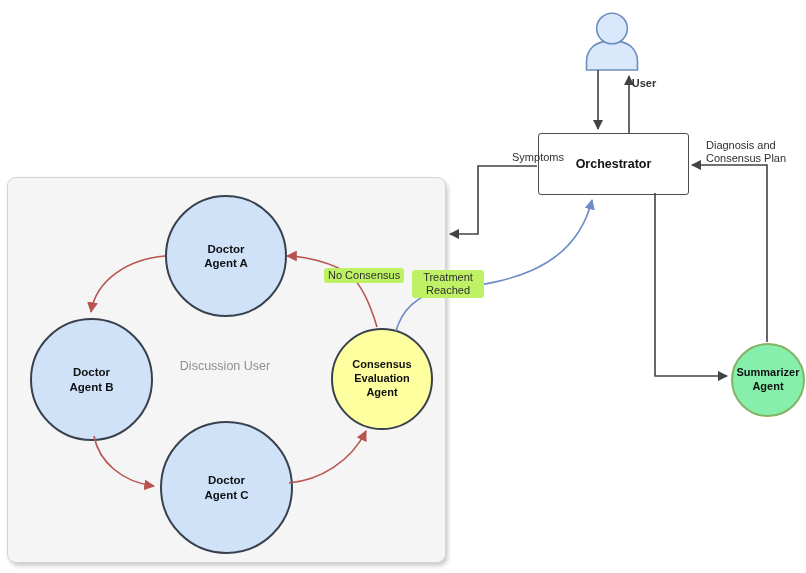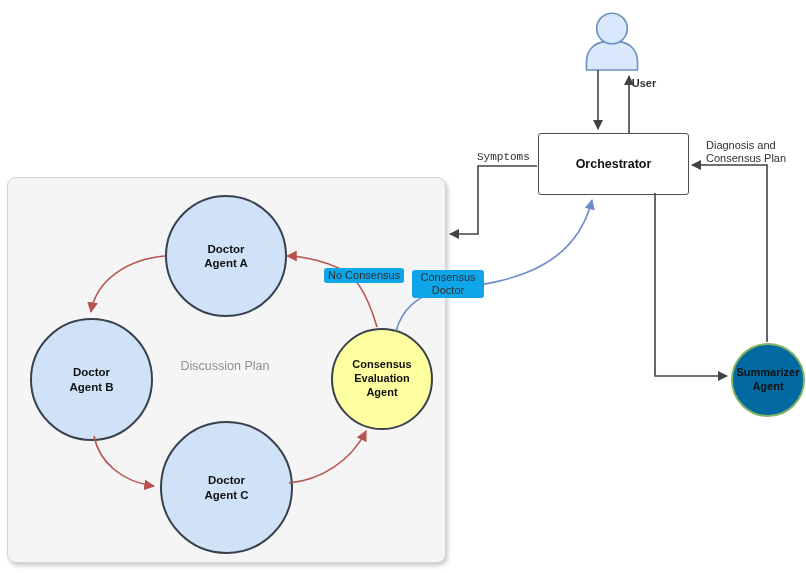--- a/index.html
+++ b/index.html
@@ -25,53 +25,53 @@
   }
   
   .circle{
     position:absolute;border-radius:50%;
     display:flex;align-items:center;justify-content:center;text-align:center;
     font-weight:bold;color:#111;line-height:1.25;font-size:11.5px;
   }
   .circle .lbl{display:inline-block;}
   .agent-blue{background:#cfe2f8;border:2px solid #38414d;}
   .agent-yellow{background:#feff9e;border:2px solid #38414d;}
-  .agent-green{background:#0369a1;border:2px solid #82b366;}
+  .agent-green{background:#86efac;border:2px solid #82b366;}
   #doctor-a{left:165px;top:195px;width:118px;height:118px;}
   #doctor-b{left:30px;top:318px;width:119px;height:119px;}
   #doctor-c{left:160px;top:421px;width:129px;height:129px;}
   #consensus-agent{left:331px;top:328px;width:98px;height:98px;font-size:11px;}
   #summarizer-agent{left:731px;top:343px;width:70px;height:70px;font-size:11px;}
   #doctor-a .lbl,#doctor-b .lbl,#doctor-c .lbl{max-width:70px;}
   #consensus-agent .lbl{max-width:74px;}
   #summarizer-agent .lbl{max-width:68px;}
   
   .user-icon{position:absolute;left:585px;top:12px;width:54px;height:59px;}
   
   #edges{position:absolute;left:0;top:0;width:806px;height:573px;pointer-events:none;}
   
   .edge-label{
     position:absolute;font-size:11px;color:#2f2f2f;line-height:13px;
     white-space:nowrap;
   }
   .edge-label.wrap{white-space:normal;}
-  .edge-label.boxed{background:#0ea5e9;border-radius:3px;padding:1px 4px;}
+  .edge-label.boxed{background:#bef264;border-radius:3px;padding:1px 4px;}
   #lbl-user{left:597px;top:77px;width:32px;text-align:center;font-weight:bold;color:#333;padding-left:31px;}
-  #lbl-symptoms{left:477px;top:151px;width:62px;text-align:left;font-family:Liberation Mono, monospace;}
+  #lbl-symptoms{left:502px;top:151px;width:62px;text-align:right;}
   #lbl-diagnosis{left:706px;top:139px;width:96px;}
   #lbl-no-consensus{left:324px;top:268px;text-align:center;}
   #lbl-consensus-reached{left:412px;top:270px;width:64px;text-align:center;}
 </style>
 </head>
 <body>
 
 <div id="canvas">
 
   <div class="loop-container"></div>
-  <div class="loop-title wrap">Discussion Plan</div>
+  <div class="loop-title wrap">Discussion User</div>
 
   <div id="doctor-a" class="circle agent-blue">
     <span class="lbl">Doctor Agent A</span>
   </div>
   <div id="doctor-b" class="circle agent-blue">
     <span class="lbl">Doctor Agent B</span>
   </div>
   <div id="doctor-c" class="circle agent-blue">
     <span class="lbl">Doctor Agent C</span>
   </div>
@@ -119,15 +119,15 @@
     <path d="M165,256 C128,259 96,280 91,312" fill="none" stroke="#b85450" stroke-width="1.6" marker-end="url(#arr-red)"></path>
     <path d="M94,436 C99,462 122,482 154,486" fill="none" stroke="#b85450" stroke-width="1.6" marker-end="url(#arr-red)"></path>
     <path d="M289,483 C321,480 351,461 366,431" fill="none" stroke="#b85450" stroke-width="1.6" marker-end="url(#arr-red)"></path>
     <path d="M377,327 C369,300 361,285 351,276 C334,262 302,256 287,256" fill="none" stroke="#b85450" stroke-width="1.6" marker-end="url(#arr-red)"></path>
   </svg>
 
   <div id="lbl-user" class="edge-label">User</div>
   <div id="lbl-symptoms" class="edge-label">Symptoms</div>
   <div id="lbl-diagnosis" class="edge-label wrap">Diagnosis and Consensus Plan</div>
   <div id="lbl-no-consensus" class="edge-label boxed">No Consensus</div>
-  <div id="lbl-consensus-reached" class="edge-label wrap boxed">Consensus Doctor</div>
+  <div id="lbl-consensus-reached" class="edge-label wrap boxed">Treatment Reached</div>
 
 </div>
 
 </body></html>

